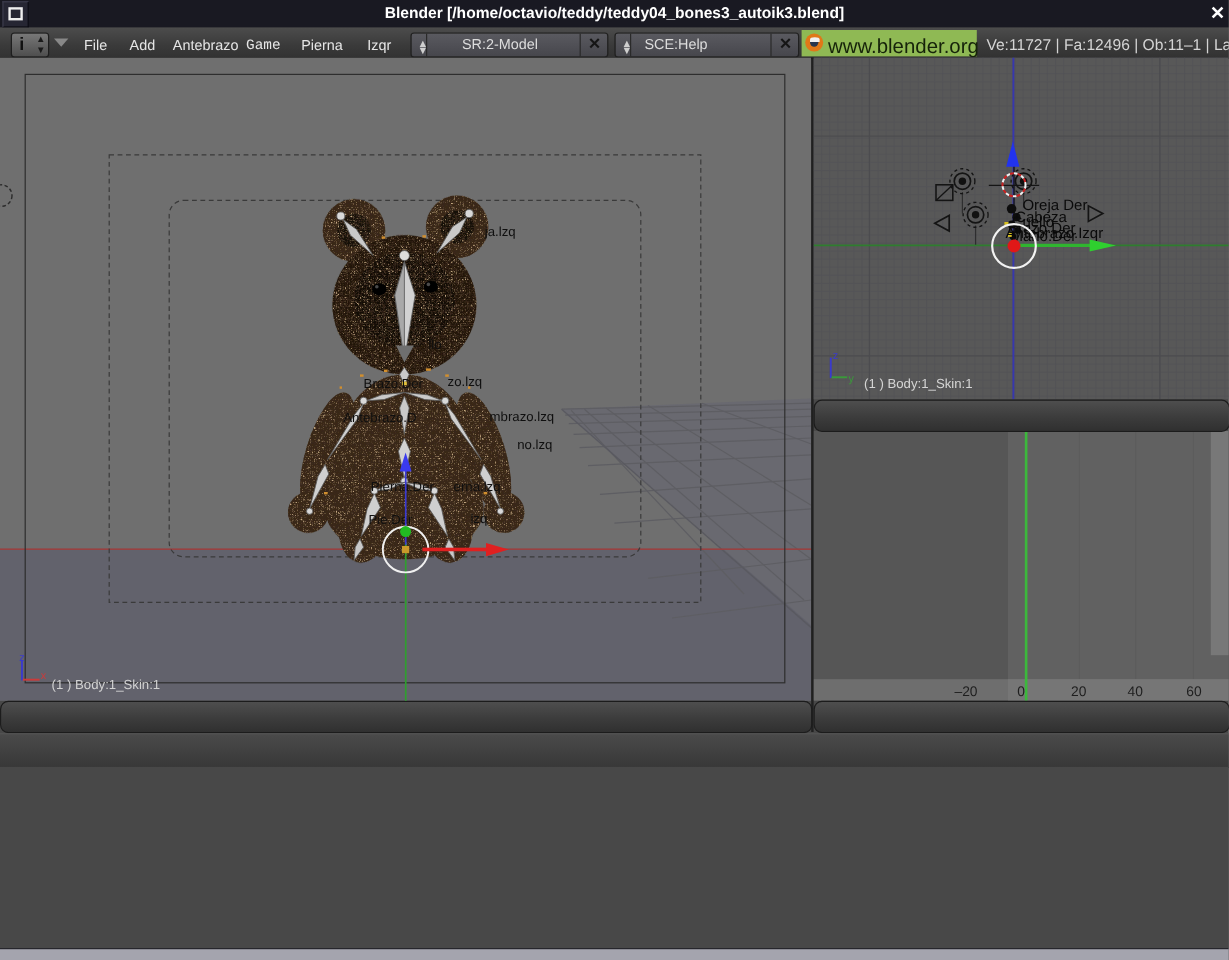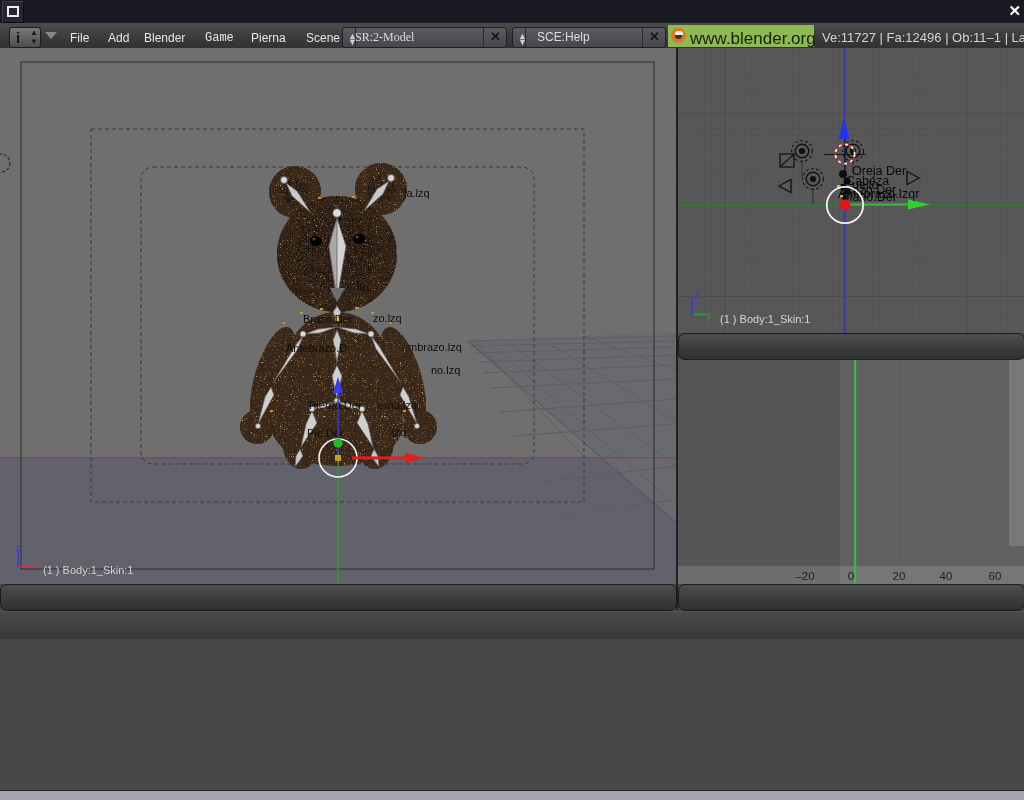--- a/index.html
+++ b/index.html
@@ -26,38 +26,39 @@
   .hdr{background:linear-gradient(#4e4e4e,#3c3c3c 55%,#303030);border:1px solid #1c1c1c;
     border-radius:7px 7px 7px 7px;}
 </style>
 </head>
 <body>
 <div id="root">
   <div class="abs" id="titlebar">
     <div class="abs" id="winbtn">
         <div></div>
       </div>
+    <div class="abs" id="title">Blender [/home/octavio/teddy/teddy04_bones3_autoik3.blend]</div>
     <div class="abs" id="closex">✕</div>
   </div>
   <div class="abs" id="menubar">
     <div class="abs icobtn" style="left:9px;top:4px;width:30px;height:19px;">
       <div class="abs" style="left:6px;top:1px;color:#111;font-size:15px;font-weight:bold;">i</div>
       <div class="spin">▲<br>▼</div>
     </div>
     <div class="abs ddtri" style="left:45px;top:9px;"></div>
     <div class="abs mtxt" style="left:70px;">File</div>
     <div class="abs mtxt" style="left:108px;">Add</div>
-    <div class="abs mtxt" style="left:144px;">Blender</div>
+    <div class="abs mtxt" style="left:144px;">Antebrazo</div>
     <div class="abs mtxt" style="left:205px;font-family:Liberation Mono, monospace;">Game</div>
     <div class="abs mtxt" style="left:251px;">Pierna</div>
-    <div class="abs mtxt" style="left:306px;">Scene</div>
+    <div class="abs mtxt" style="left:306px;">Izqr</div>
     <div class="abs combo" style="left:342px;top:4px;width:163px;height:19px;">
       <span style="position:absolute;left:5px;top:3px;font-size:9px;color:#cfcfcf;">▲<span style="position:absolute;left:0;top:6px;">▼</span></span>
       <span style="position:absolute;left:12px;top:0;width:1px;height:100%;background:#2a2a2a;"></span>
-      <span style="position:absolute;left:12px;top:2px;font-family:Liberation Serif, serif;">SR:2-Model</span>
+      <span style="position:absolute;left:42px;top:2px;">SR:2-Model</span>
       <span style="position:absolute;right:22px;top:0;width:1px;height:100%;background:#2a2a2a;"></span>
       <span style="position:absolute;right:5px;top:1px;color:#151515;font-weight:bold;font-size:13px;">✕</span>
     </div>
     <div class="abs combo" style="left:512px;top:4px;width:152px;height:19px;">
       <span style="position:absolute;left:5px;top:3px;font-size:9px;color:#cfcfcf;">▲<span style="position:absolute;left:0;top:6px;">▼</span></span>
       <span style="position:absolute;left:12px;top:0;width:1px;height:100%;background:#2a2a2a;"></span>
       <span style="position:absolute;left:24px;top:2px;">SCE:Help</span>
       <span style="position:absolute;right:22px;top:0;width:1px;height:100%;background:#2a2a2a;"></span>
       <span style="position:absolute;right:5px;top:1px;color:#151515;font-weight:bold;font-size:13px;">✕</span>
     </div>

